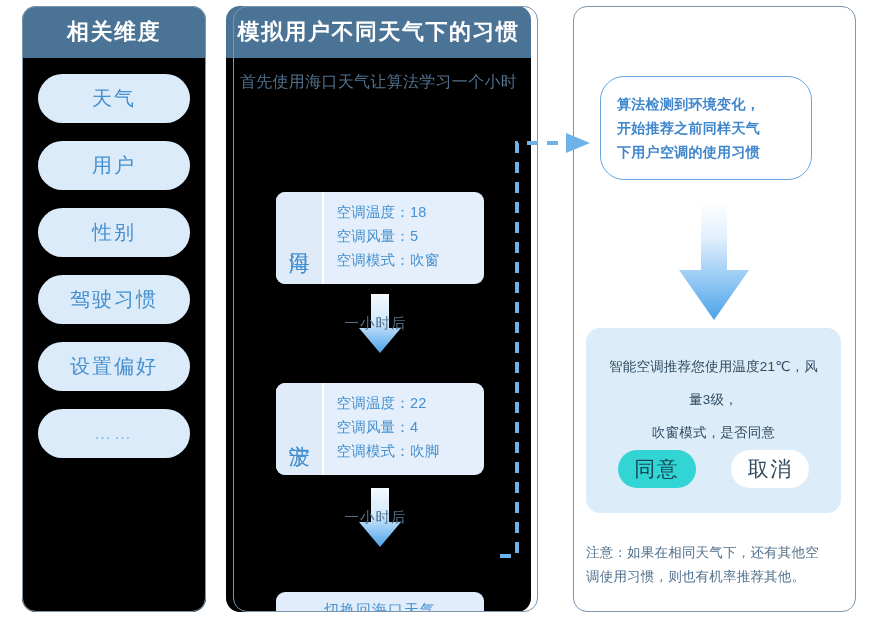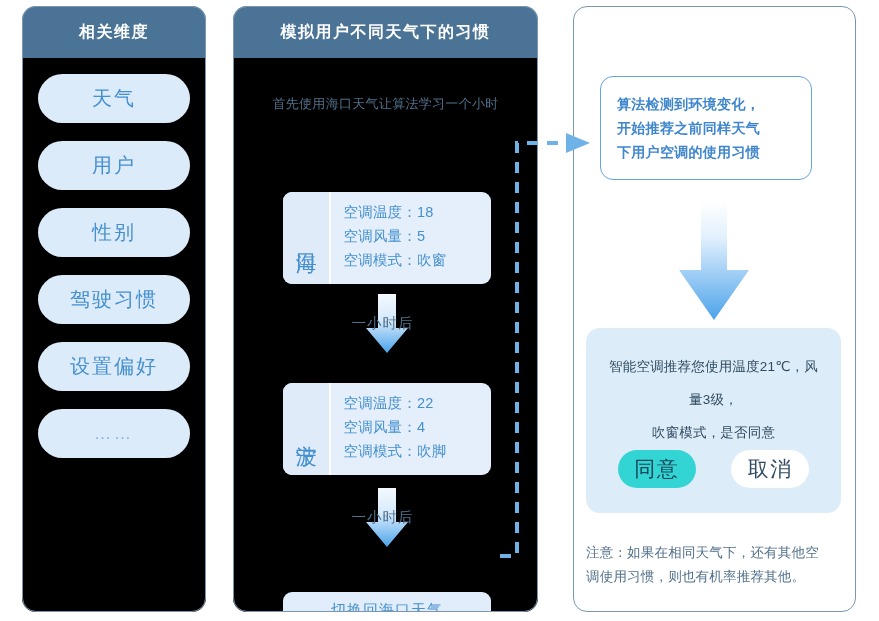--- a/index.html
+++ b/index.html
@@ -38,21 +38,21 @@
     box-sizing: border-box;
     pointer-events: none;
   }
   .panel-header {
     height: 52px;
     background: #4a7396;
     display: flex;
     align-items: center;
     justify-content: center;
     color: #ffffff;
-    font-size: 16px;
+    font-size: 22px;
     font-weight: bold;
     letter-spacing: 1.5px;
   }
   .panel-body {
     position: relative;
     background: #000000;
     height: calc(100% - 52px);
   }
 
   
@@ -78,28 +78,28 @@
     letter-spacing: 2px;
     cursor: pointer;
   }
   .dim-pill.ellipsis {
     color: #7fb3e0;
     font-size: 17px;
     letter-spacing: 3px;
   }
 
   
-  #mid-panel   { left: 233px; top: 6px;  width: 305px; height: 606px; }
+  #mid-panel   { left: 226px; top: 6px;  width: 305px; height: 606px; }
   #mid-outline { left: 233px; top: 6px;  width: 305px; height: 606px; }
 
   .mid-intro {
     text-align: center;
     color: #51708b;
-    font-size: 13px;
-    padding-top: 37px;
+    font-size: 16px;
+    padding-top: 14px;
     letter-spacing: 0.3px;
   }
 
   .city-card {
     position: absolute;
     left: 50px;
     width: 208px;
     border-radius: 9px;
     background: #e4effb;
     display: flex;
@@ -183,21 +183,21 @@
   #right-panel   { left: 573px; top: 6px; width: 283px; height: 606px; }
   #right-outline { left: 573px; top: 6px; width: 283px; height: 606px; }
 
   .detect-box {
     position: absolute;
     left: 27px;
     top: 70px;
     width: 212px;
     height: 104px;
     border: 1.6px solid #64a5dd;
-    border-radius: 13px;
+    border-radius: 24px;
     background: #ffffff;
     box-sizing: border-box;
     display: flex;
     flex-direction: column;
     justify-content: center;
     padding-left: 16px;
   }
   .detect-box div {
     color: #3f86cc;
     font-size: 14px;

